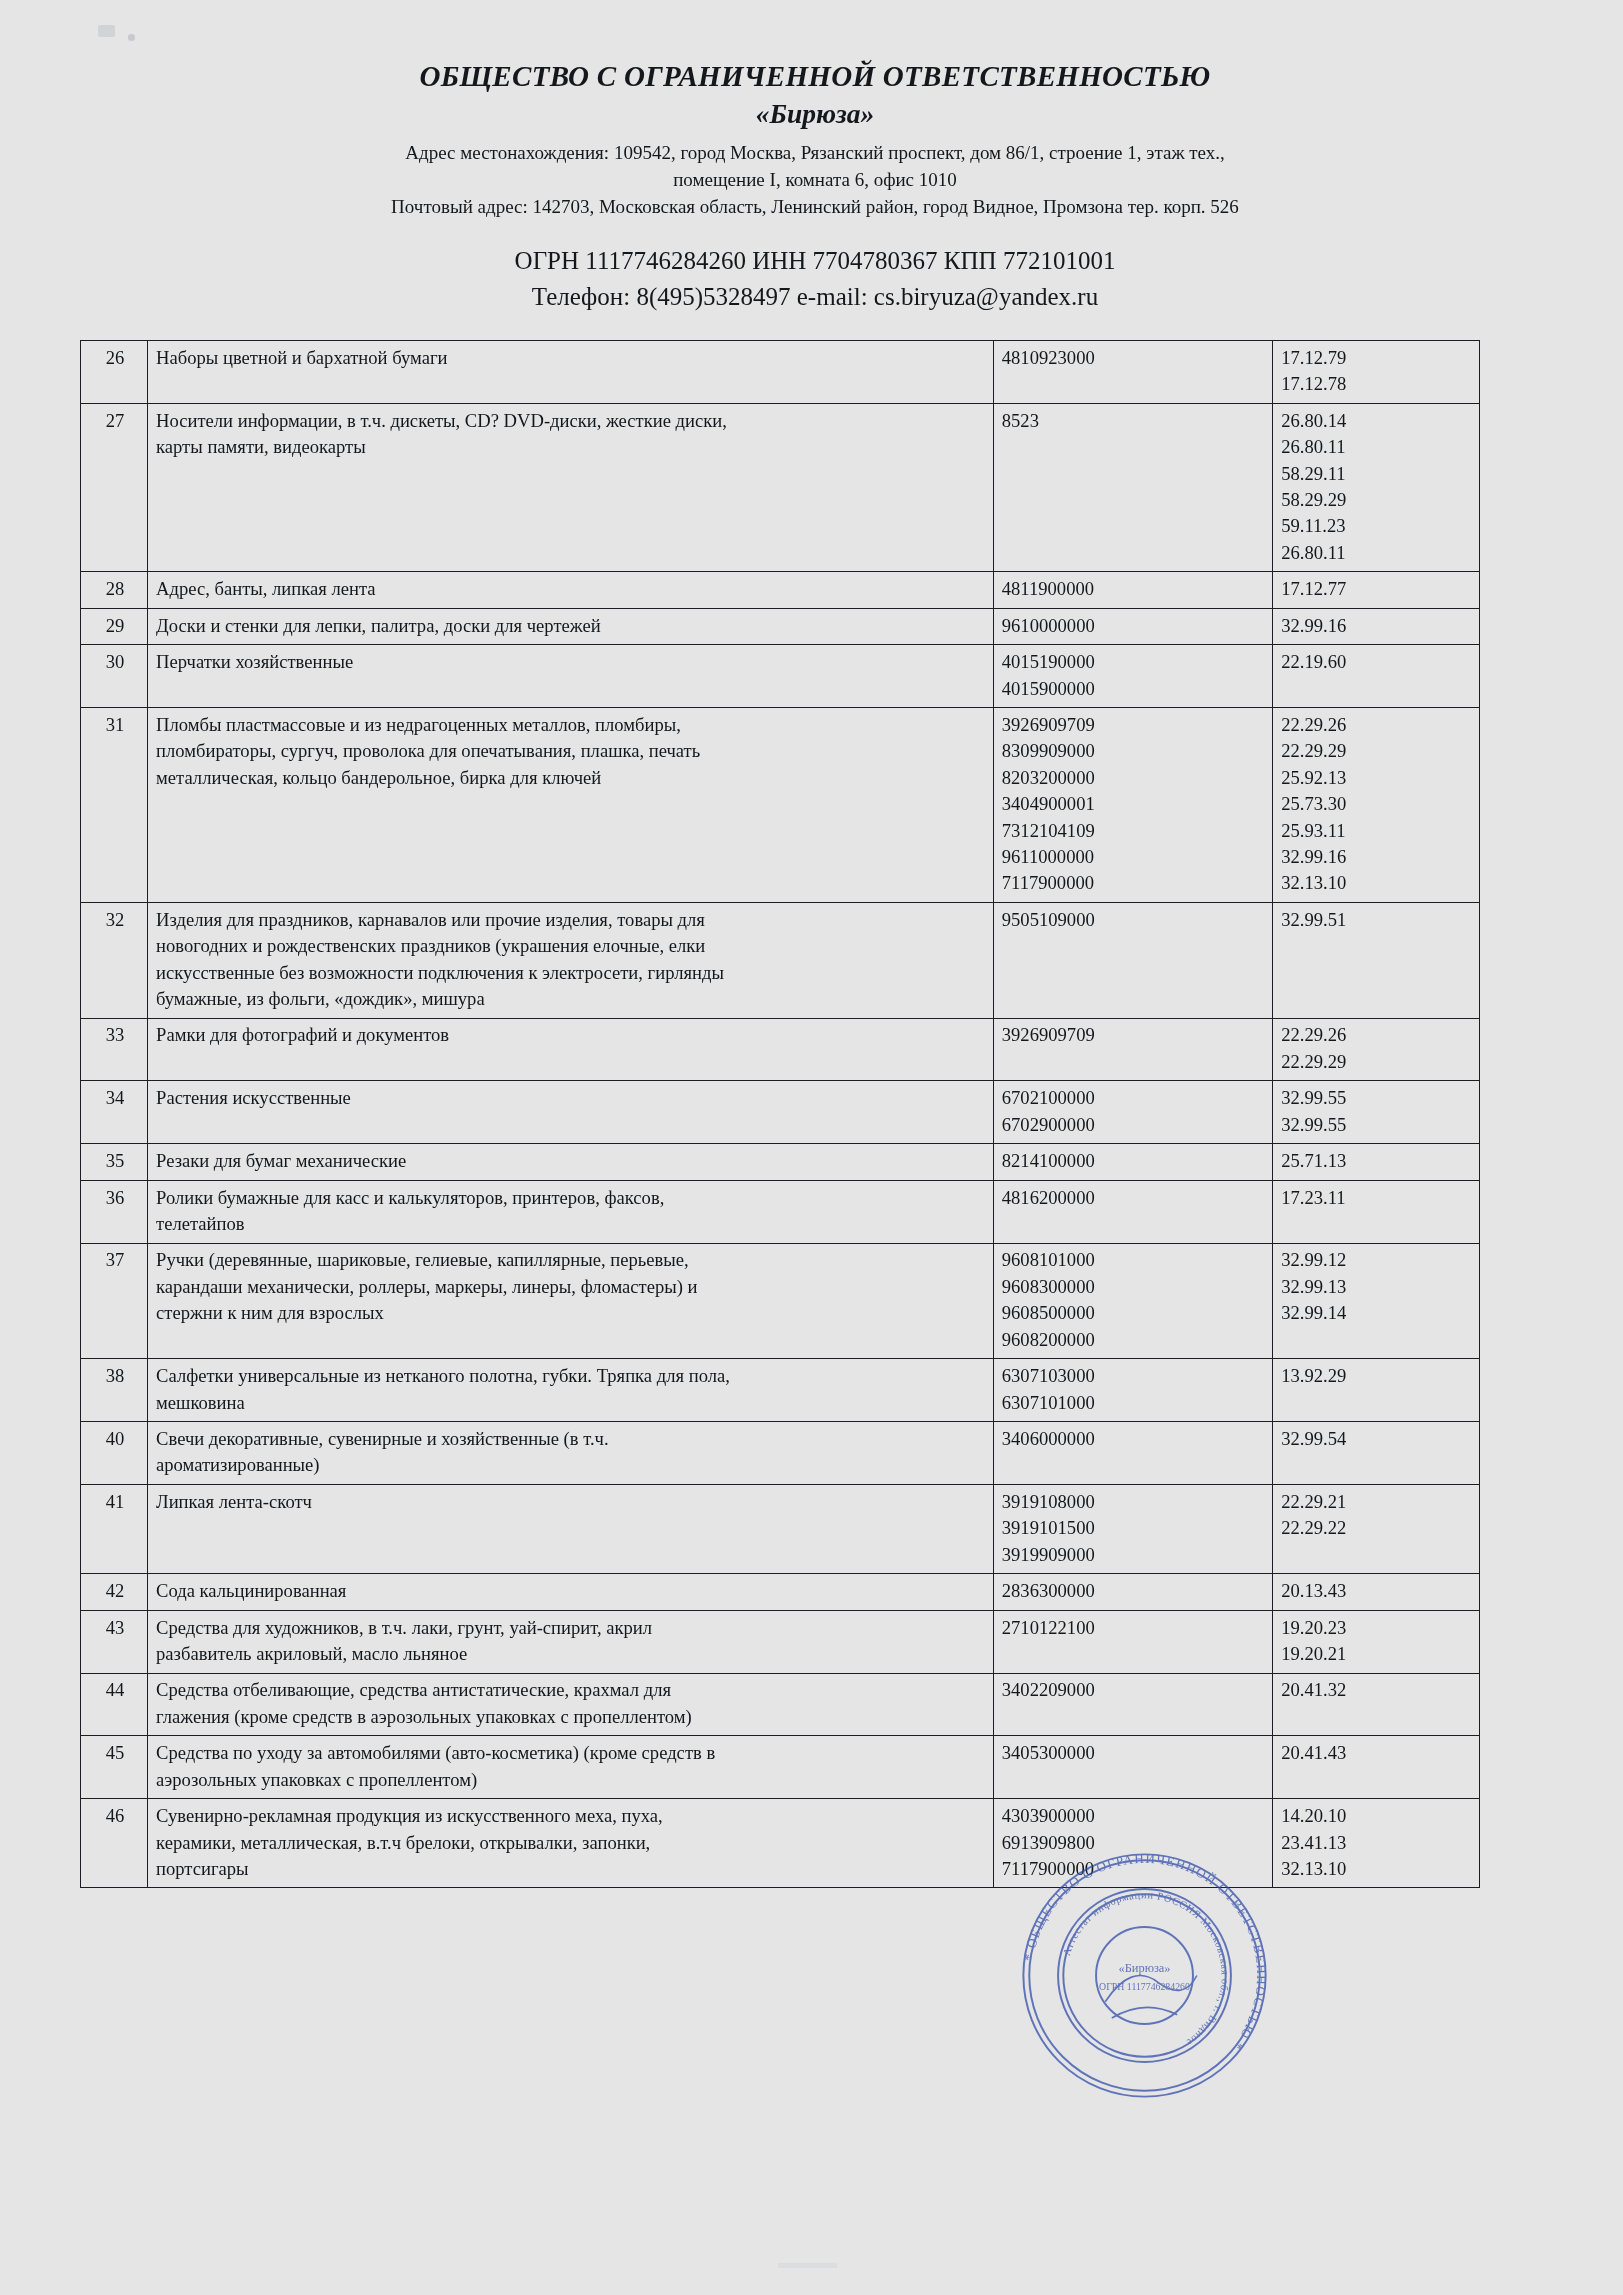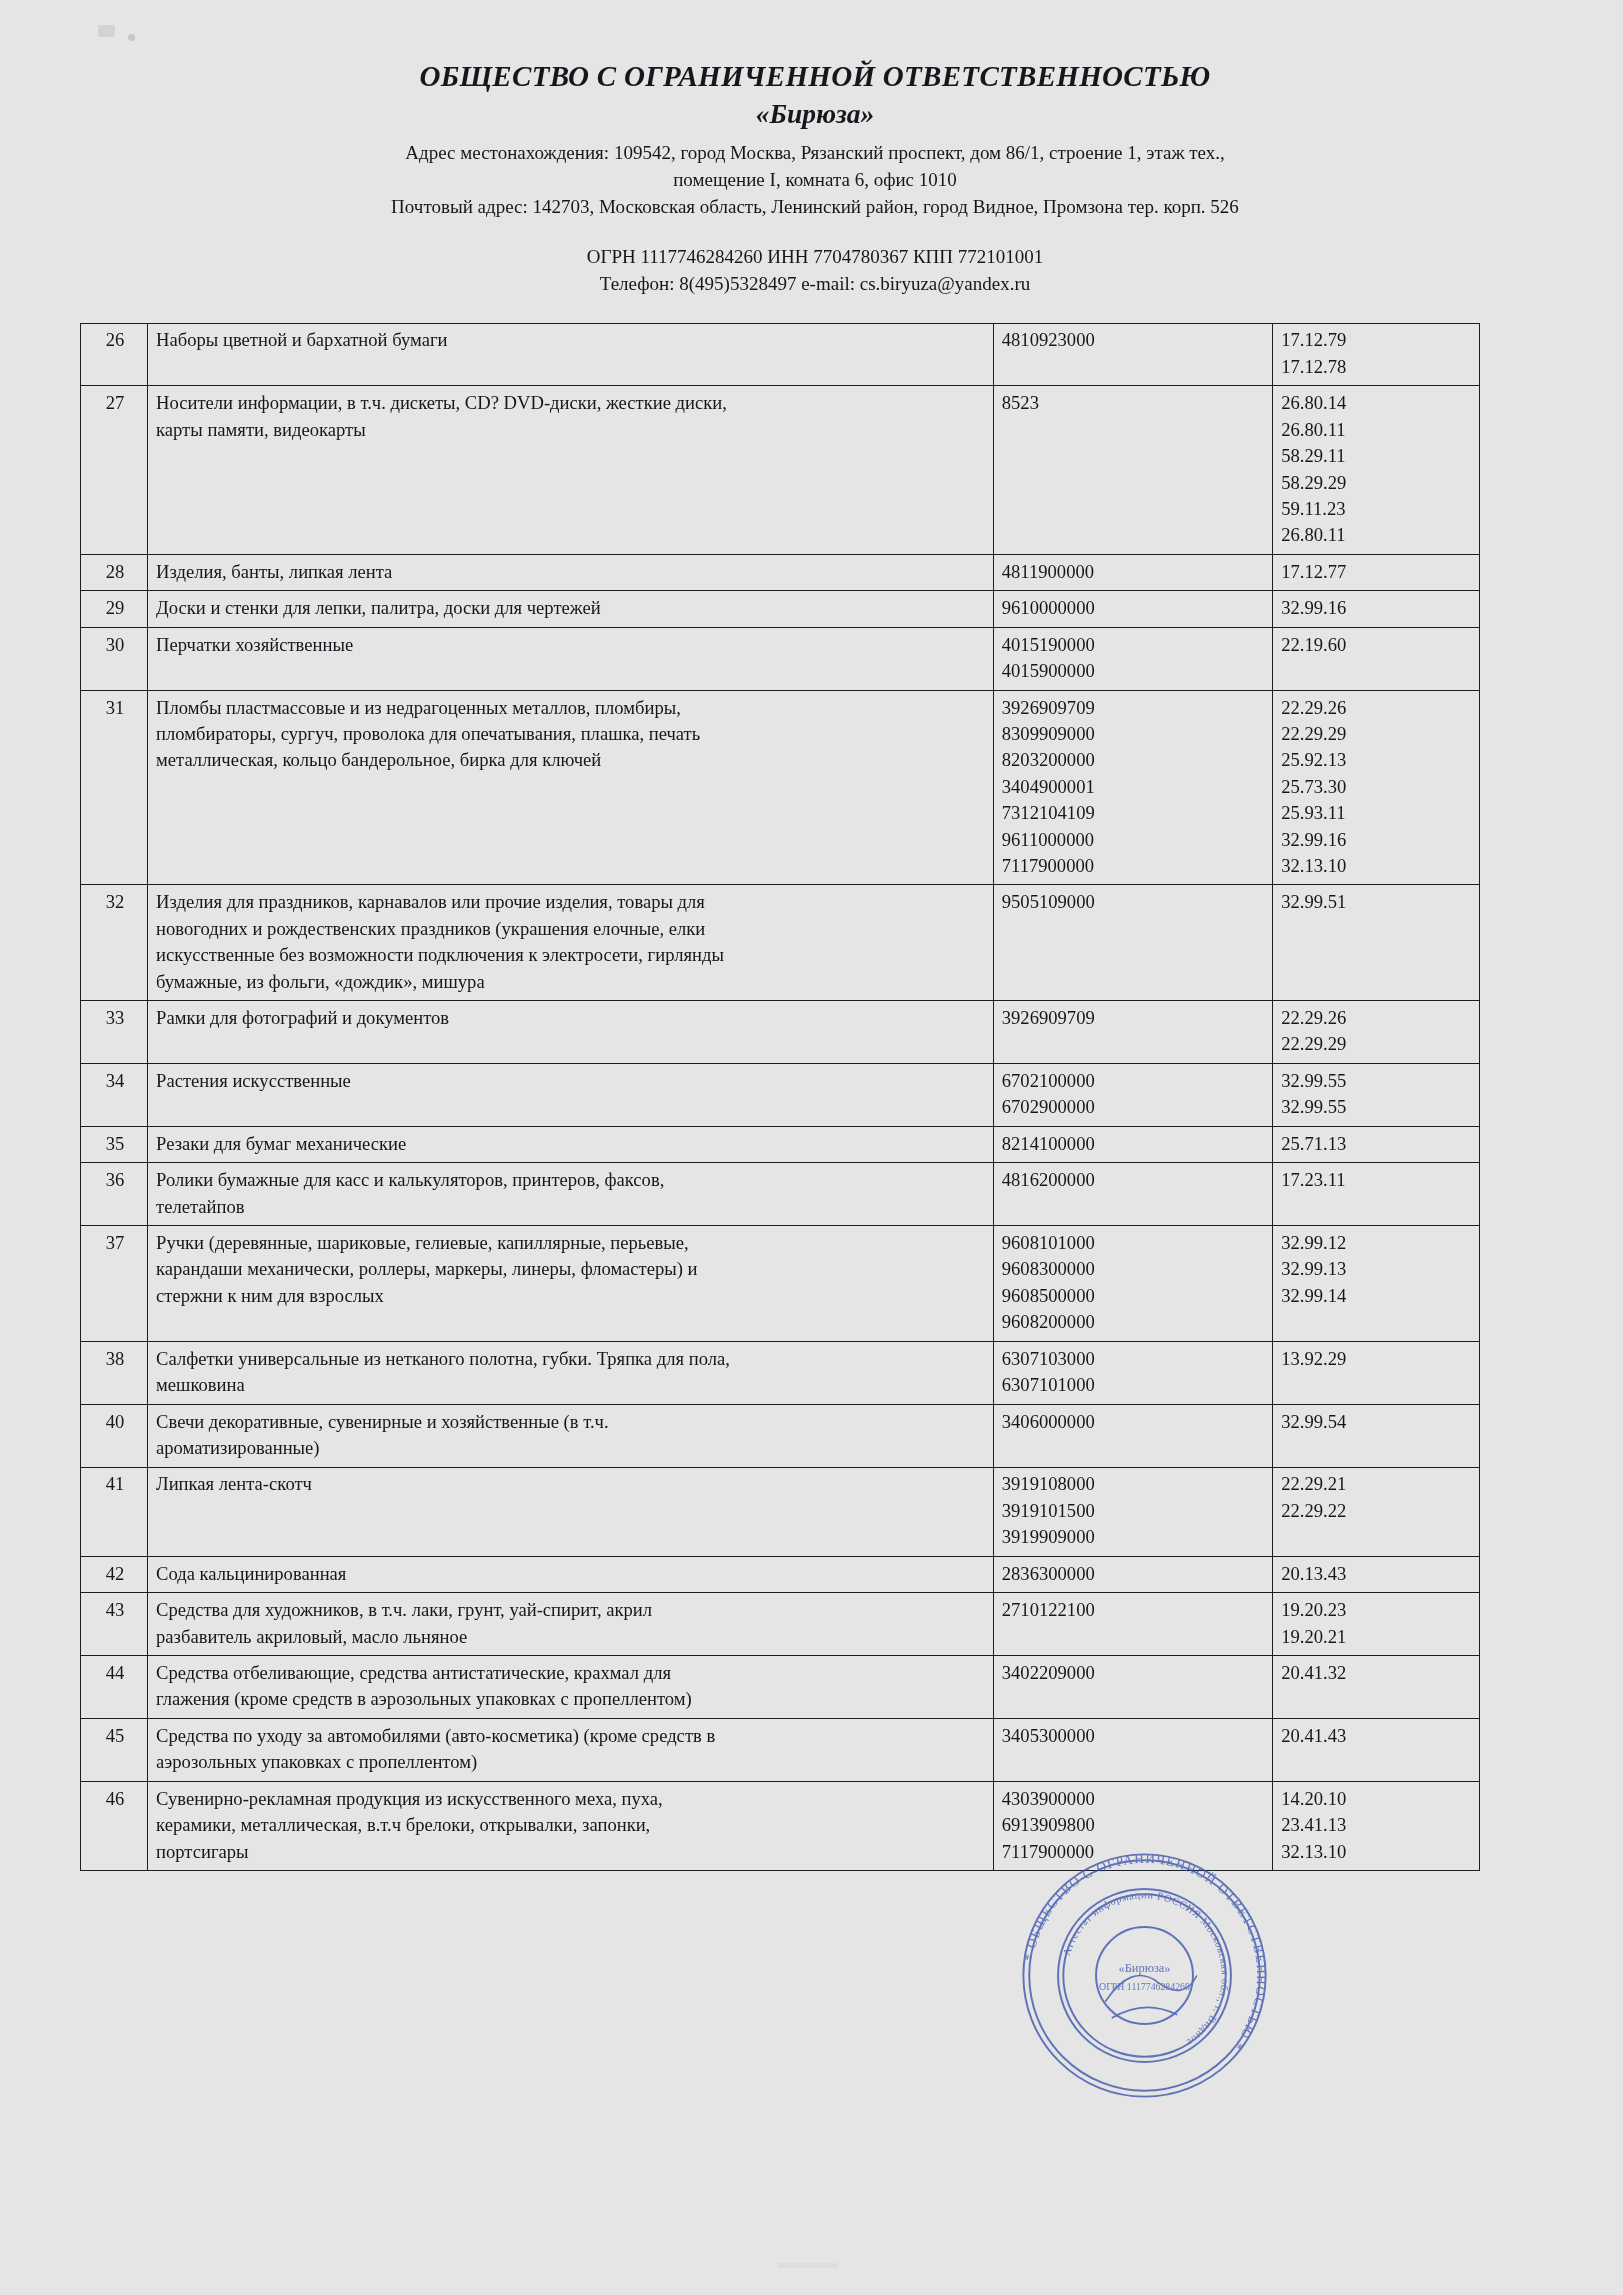--- a/index.html
+++ b/index.html
@@ -49,21 +49,21 @@
   .addr-block {
     text-align: center;
     font-size: 19px;
     line-height: 1.42;
     margin: 0 auto;
     width: 1243px;
   }
   .addr-line { display: block; }
   .reg-block {
     text-align: center;
-    font-size: 19px;
+    font-size: 25px;
     line-height: 1.45;
     margin-top: 22px;
   }
   .reg-line { display: block; }
 
   
   table.doc {
     border-collapse: collapse;
     width: 1400px;
     margin-top: 25px;
@@ -193,21 +193,21 @@
               <span class="stack">26.80.11</span>
               <span class="stack">58.29.11</span>
               <span class="stack">58.29.29</span>
               <span class="stack">59.11.23</span>
               <span class="stack">26.80.11</span>
             </td>
           </tr>
           <tr>
             <td class="c-num">28</td>
             <td class="c-name">
-              <span class="stack">Изделия, банты, липкая лента</span>
+              <span class="stack">Адрес, банты, липкая лента</span>
             </td>
             <td class="c-code">
               <span class="stack">4811900000</span>
             </td>
             <td class="c-okpd">
               <span class="stack">17.12.77</span>
             </td>
           </tr>
           <tr>
             <td class="c-num">29</td>

